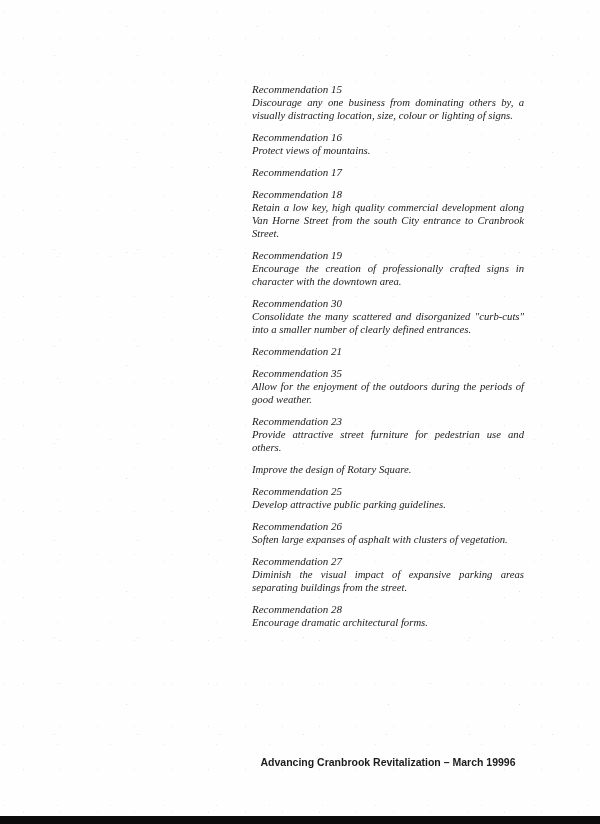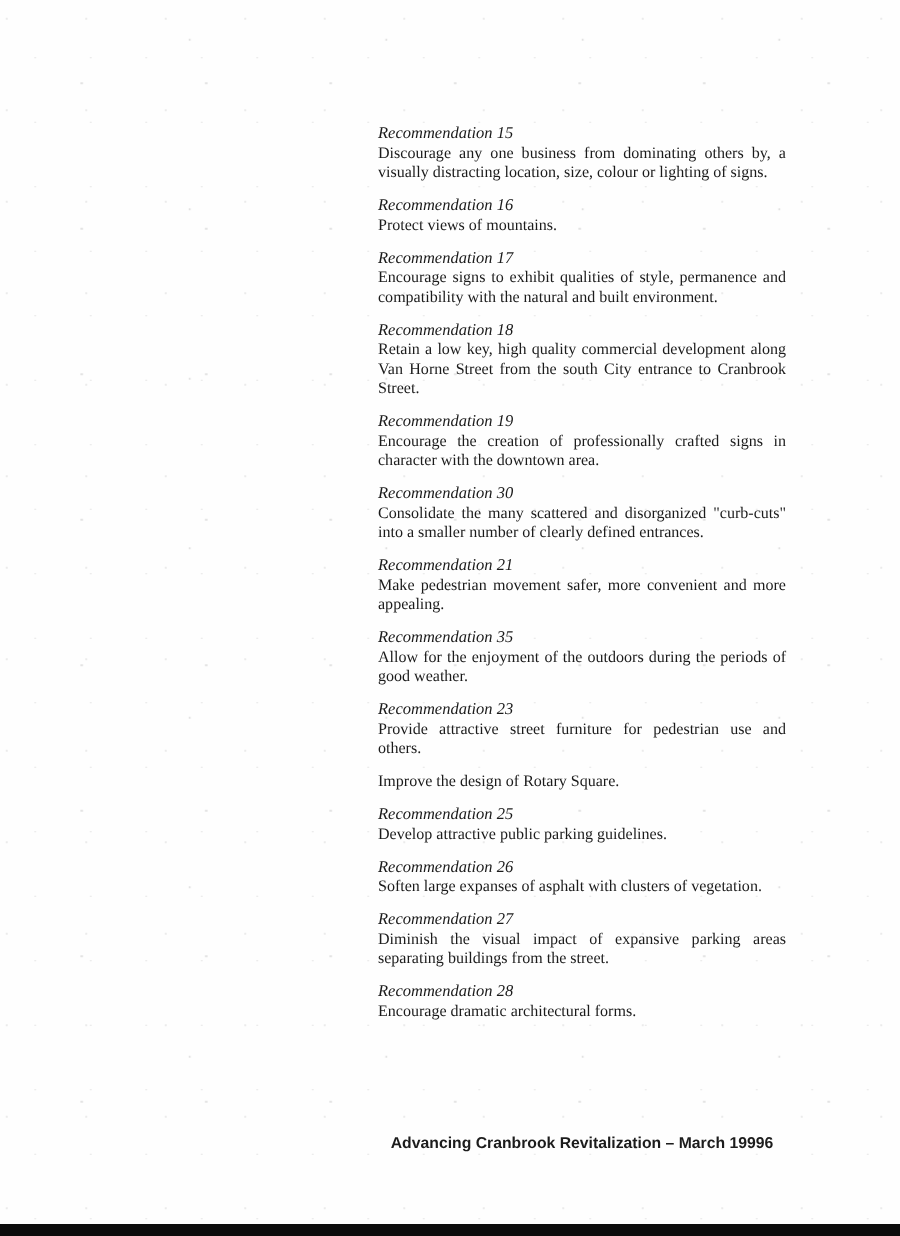--- a/index.html
+++ b/index.html
@@ -33,20 +33,21 @@
   .rec {
     margin-bottom: 9px;
   }
   .rec-heading {
     font-style: italic;
     font-size: 11px;
     line-height: 13px;
     white-space: nowrap;
   }
   .rec-body {
+    font-style: italic;
     font-size: 10.7px;
     line-height: 13px;
   }
   .line {
     text-align: left;
   }
   .line.just {
     text-align: justify;
     text-align-last: justify;
   }
@@ -91,24 +92,20 @@
 
     <section class="rec">
       <div class="rec-heading">Recommendation 16</div>
       <div class="rec-body">
           <div class="line">Protect views of mountains.</div>
         </div>
     </section>
 
     <section class="rec">
       <div class="rec-heading">Recommendation 17</div>
-      <div class="rec-body">
-          <div class="line just">Encourage signs to exhibit qualities of style, permanence and</div>
-          <div class="line">compatibility with the natural and built environment.</div>
-        </div>
     </section>
 
     <section class="rec">
       <div class="rec-heading">Recommendation 18</div>
       <div class="rec-body">
           <div class="line just">Retain a low key, high quality commercial development along</div>
           <div class="line just">Van Horne Street from the south City entrance to Cranbrook</div>
           <div class="line">Street.</div>
         </div>
     </section>
@@ -124,24 +121,20 @@
     <section class="rec">
       <div class="rec-heading">Recommendation 30</div>
       <div class="rec-body">
           <div class="line just">Consolidate the many scattered and disorganized "curb-cuts"</div>
           <div class="line">into a smaller number of clearly defined entrances.</div>
         </div>
     </section>
 
     <section class="rec">
       <div class="rec-heading">Recommendation 21</div>
-      <div class="rec-body">
-          <div class="line just">Make pedestrian movement safer, more convenient and more</div>
-          <div class="line">appealing.</div>
-        </div>
     </section>
 
     <section class="rec">
       <div class="rec-heading">Recommendation 35</div>
       <div class="rec-body">
           <div class="line just">Allow for the enjoyment of the outdoors during the periods of</div>
           <div class="line">good weather.</div>
         </div>
     </section>
 

